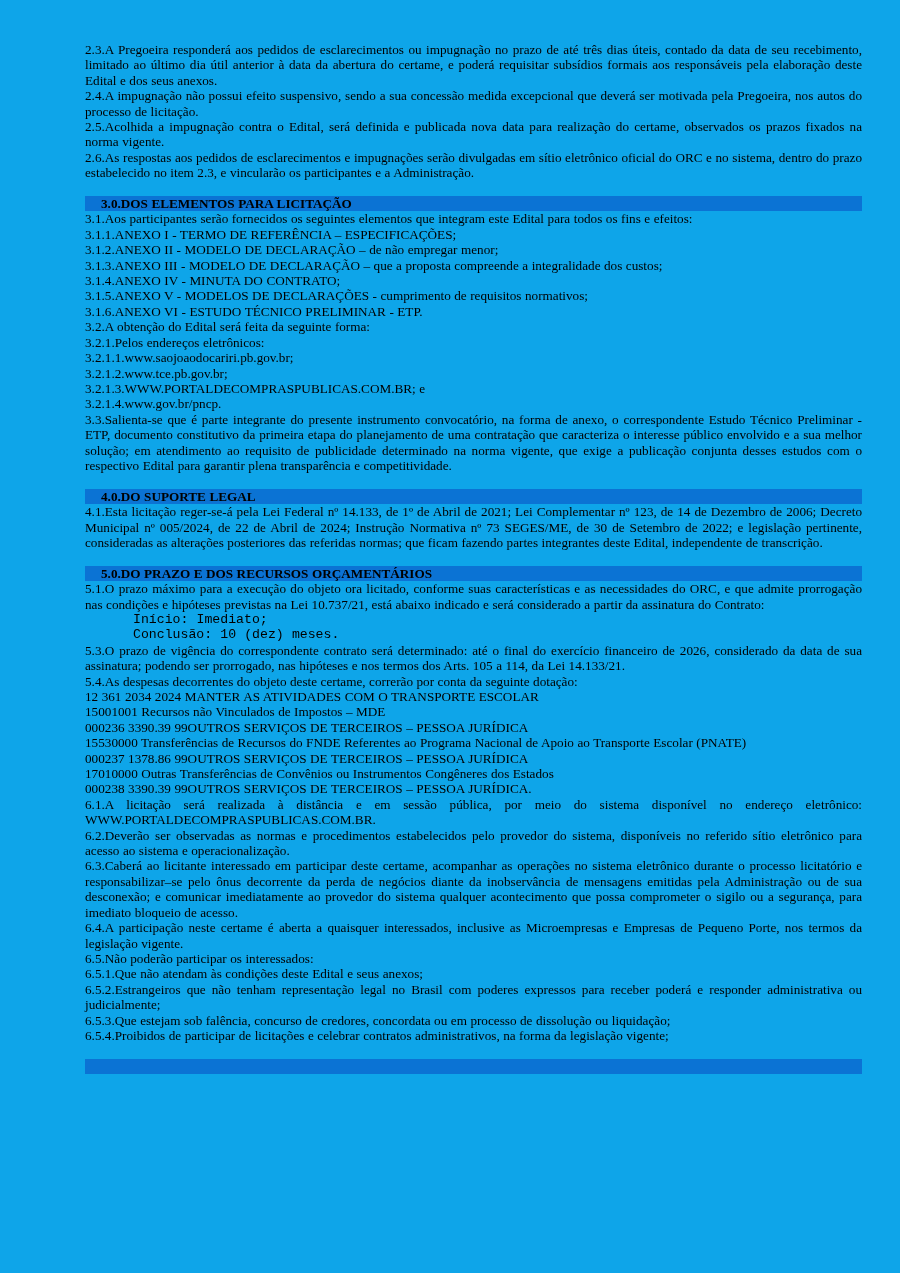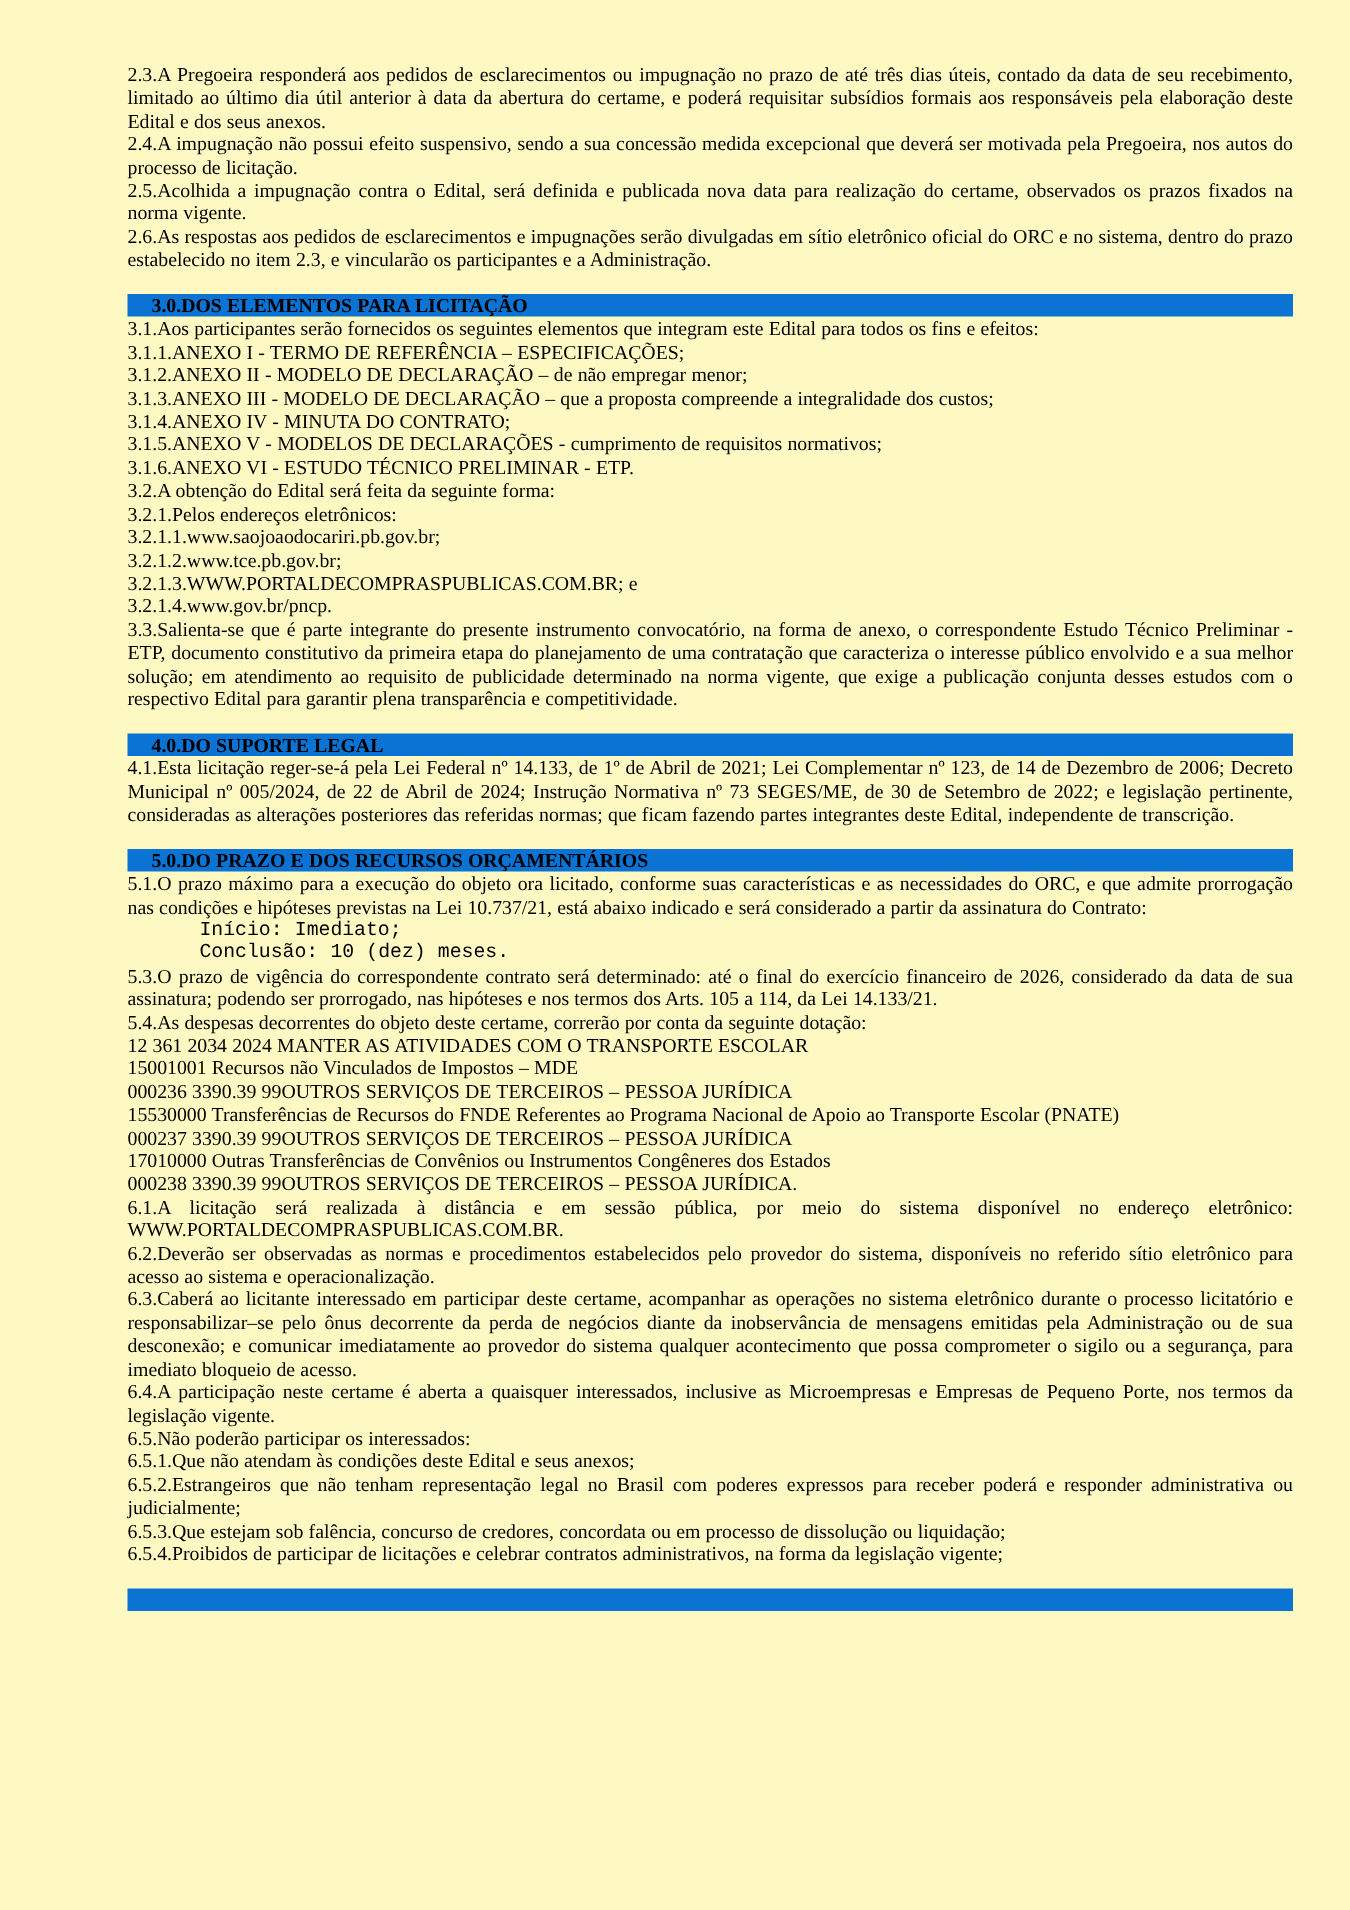--- a/index.html
+++ b/index.html
@@ -8,21 +8,21 @@
     height: 1273px;
     background: #ffffff;
     overflow: hidden;
     font-family: "Liberation Serif", "DejaVu Serif", serif;
   }
   .page {
     width: 900px;
     height: 1273px;
     box-sizing: border-box;
     padding: 42px 38px 0 85px;
-    background: #fef9c3;
+    background: #0ea5e9;
   }
   .block {
     font-size: 13.2px;
     line-height: 15.4px;
     color: var(--text-color, #000000);
     word-spacing: 0.2px;
   }
   .para { text-align: justify; }
   .heading {
     background: var(--heading-bg, #0070C0);
@@ -63,21 +63,21 @@
       <div class="block heading">5.0.DO PRAZO E DOS RECURSOS ORÇAMENTÁRIOS</div>
       <div class="block para">5.1.O prazo máximo para a execução do objeto ora licitado, conforme suas características e as necessidades do ORC, e que admite prorrogação nas condições e hipóteses previstas na Lei 10.737/21, está abaixo indicado e será considerado a partir da assinatura do Contrato:</div>
       <div class="block indent">Início: Imediato;</div>
       <div class="block indent">Conclusão: 10 (dez) meses.</div>
       <div class="block para">5.3.O prazo de vigência do correspondente contrato será determinado: até o final do exercício financeiro de 2026, considerado da data de sua assinatura; podendo ser prorrogado, nas hipóteses e nos termos dos Arts. 105 a 114, da Lei 14.133/21.</div>
       <div class="block para">5.4.As despesas decorrentes do objeto deste certame, correrão por conta da seguinte dotação:</div>
       <div class="block para">12 361 2034 2024 MANTER AS ATIVIDADES COM O TRANSPORTE ESCOLAR</div>
       <div class="block para">15001001 Recursos não Vinculados de Impostos – MDE</div>
       <div class="block para">000236 3390.39 99OUTROS SERVIÇOS DE TERCEIROS – PESSOA JURÍDICA</div>
       <div class="block para">15530000 Transferências de Recursos do FNDE Referentes ao Programa Nacional de Apoio ao Transporte Escolar (PNATE)</div>
-      <div class="block para">000237 3390.39 99OUTROS SERVIÇOS DE TERCEIROS – PESSOA JURÍDICA</div>
+      <div class="block para">000237 1378.86 99OUTROS SERVIÇOS DE TERCEIROS – PESSOA JURÍDICA</div>
       <div class="block para">17010000 Outras Transferências de Convênios ou Instrumentos Congêneres dos Estados</div>
       <div class="block para">000238 3390.39 99OUTROS SERVIÇOS DE TERCEIROS – PESSOA JURÍDICA.</div>
       <div class="block para">6.1.A licitação será realizada à distância e em sessão pública, por meio do sistema disponível no endereço eletrônico: WWW.PORTALDECOMPRASPUBLICAS.COM.BR.</div>
       <div class="block para">6.2.Deverão ser observadas as normas e procedimentos estabelecidos pelo provedor do sistema, disponíveis no referido sítio eletrônico para acesso ao sistema e operacionalização.</div>
       <div class="block para">6.3.Caberá ao licitante interessado em participar deste certame, acompanhar as operações no sistema eletrônico durante o processo licitatório e responsabilizar–se pelo ônus decorrente da perda de negócios diante da inobservância de mensagens emitidas pela Administração ou de sua desconexão; e comunicar imediatamente ao provedor do sistema qualquer acontecimento que possa comprometer o sigilo ou a segurança, para imediato bloqueio de acesso.</div>
       <div class="block para">6.4.A participação neste certame é aberta a quaisquer interessados, inclusive as Microempresas e Empresas de Pequeno Porte, nos termos da legislação vigente.</div>
       <div class="block para">6.5.Não poderão participar os interessados:</div>
       <div class="block para">6.5.1.Que não atendam às condições deste Edital e seus anexos;</div>
       <div class="block para">6.5.2.Estrangeiros que não tenham representação legal no Brasil com poderes expressos para receber poderá e responder administrativa ou judicialmente;</div>
       <div class="block para">6.5.3.Que estejam sob falência, concurso de credores, concordata ou em processo de dissolução ou liquidação;</div>

